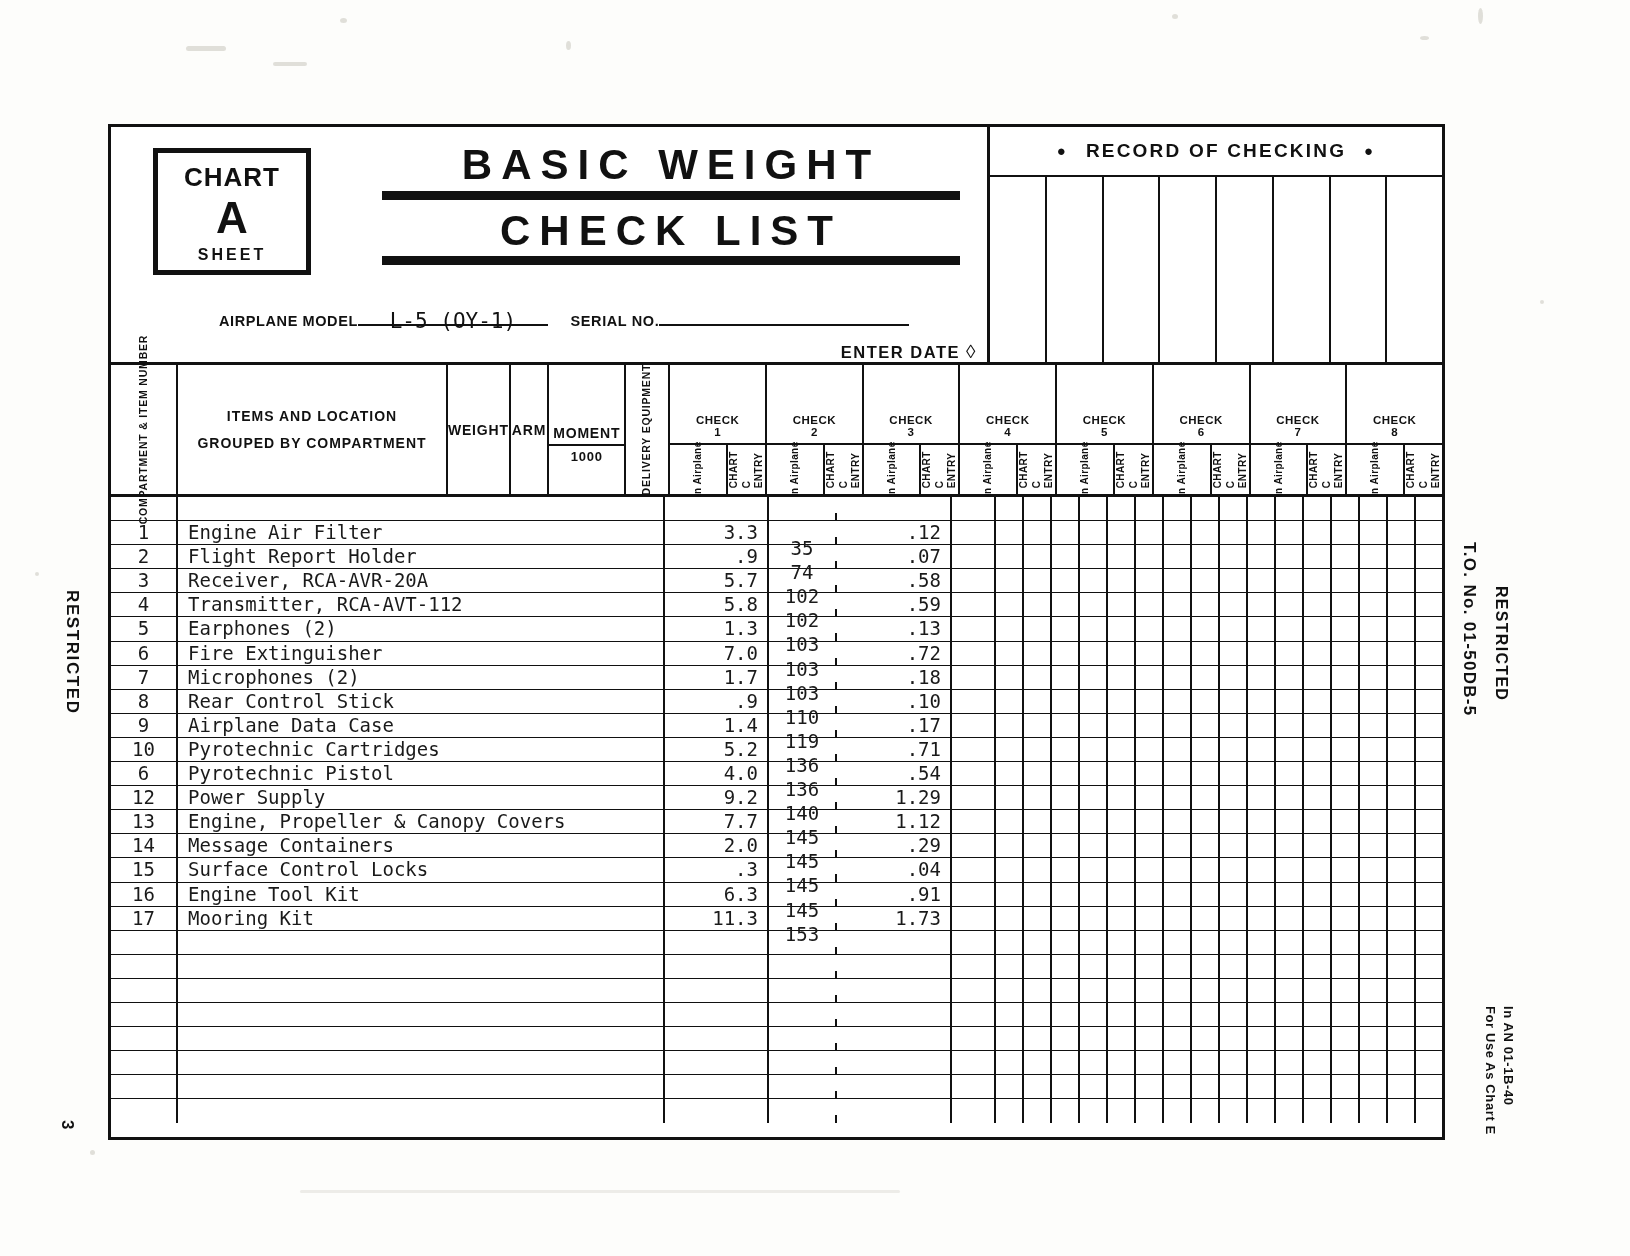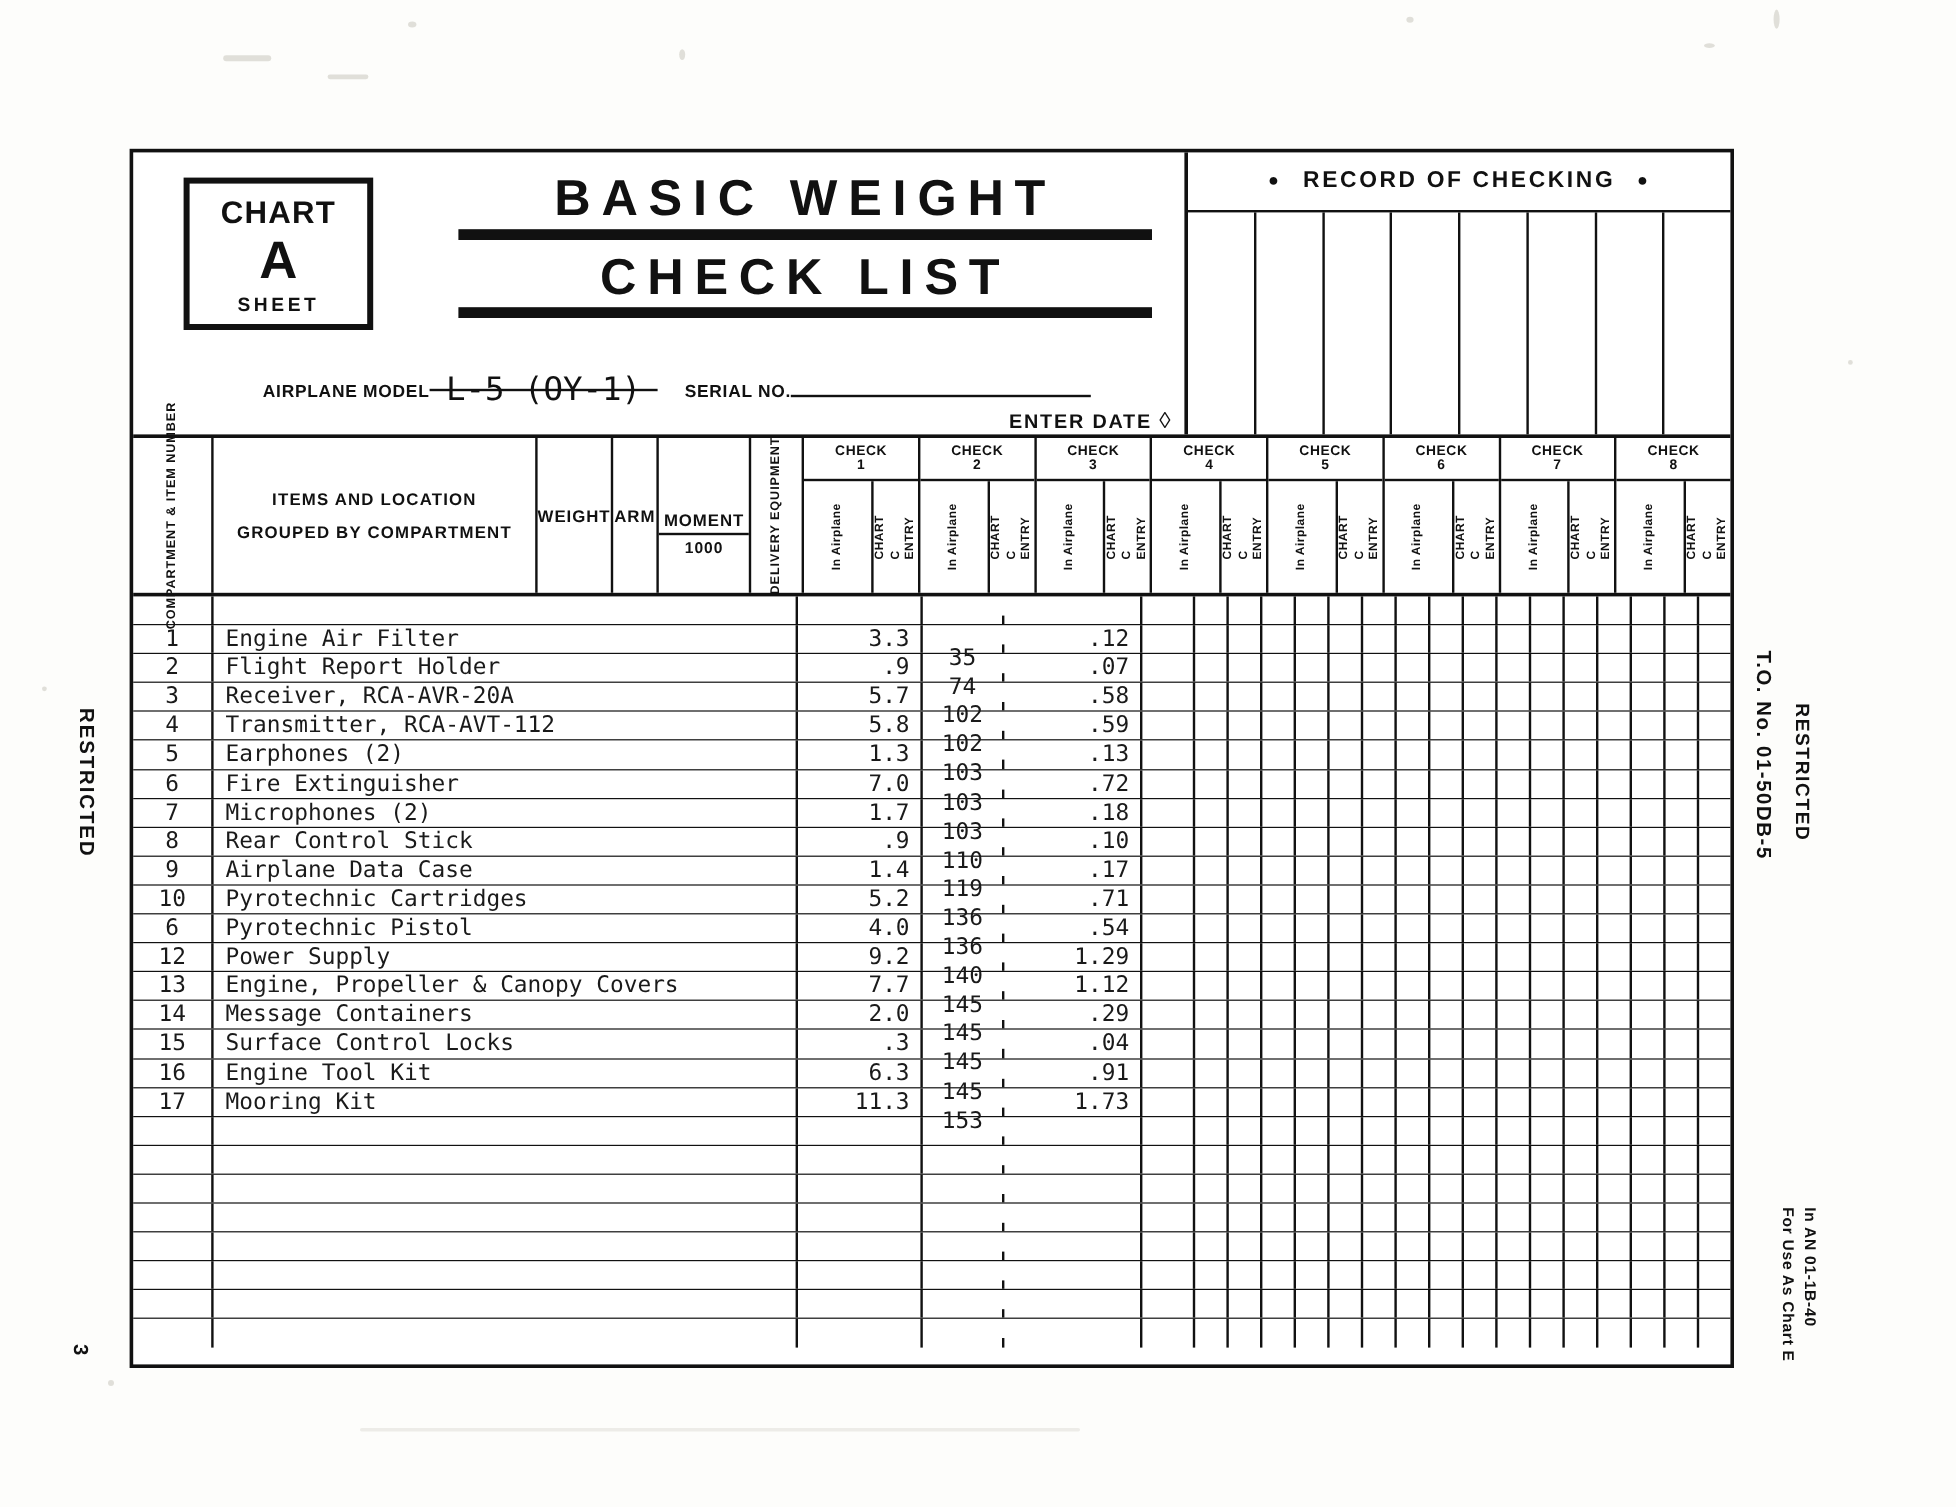--- a/index.html
+++ b/index.html
@@ -82,21 +82,21 @@
     position:absolute; left:108px; top:180px; width:760px; height:30px;
     font-size:14.5px; font-weight:bold; letter-spacing:.6px;
   }
   .fld-label { display:inline-block; vertical-align:baseline; }
   .fld-line {
     display:inline-block; vertical-align:baseline;
     border-bottom:2px solid #111; height:19px;
   }
   .hand {
     font-family:"DejaVu Sans Mono", monospace;
-    font-size:27px; font-weight:normal; letter-spacing:0px;
+    font-size:21px; font-weight:normal; letter-spacing:0px;
     position:relative; top:2px;
   }
   #enter-date {
     position:absolute; right:10px; top:214px;
     font-size:16.5px; font-weight:bold; letter-spacing:1.5px;
   }
   .diamond-glyph{ font-weight:normal; font-size:19px; }
 
   
   #roc-title {
@@ -136,21 +136,21 @@
   .mom-inner .m-top { border-bottom:2px solid #111; padding:0 4px 1px 4px; display:inline-block;}
   .mom-inner .m-bot { font-size:13px; padding-top:2px; }
 
   
   #checks-head { display:flex; flex:1 1 auto; }
   .chk-group { flex:1 1 0; border-right:2px solid #111; display:flex; flex-direction:column; }
   .chk-group:last-child { border-right:none; }
   .chk-top {
     height:36px; border-bottom:2px solid #111;
     display:flex; flex-direction:column; align-items:center; justify-content:center;
-    font-size:11.5px; font-weight:bold; letter-spacing:.5px; line-height:1.08;
+    font-size:11.5px; font-weight:bold; letter-spacing:.5px; line-height:1.08;margin-top:44px;
   }
   .chk-subs { flex:1 1 auto; display:flex; }
   .chk-sub {
     flex:1 1 0; border-right:2px solid #111;
     display:flex; align-items:center; justify-content:center;
   }
   .chk-sub:last-child { border-right:none; }
   .chk-sub .vlabel { font-size:10px; letter-spacing:.4px; }
 
   

